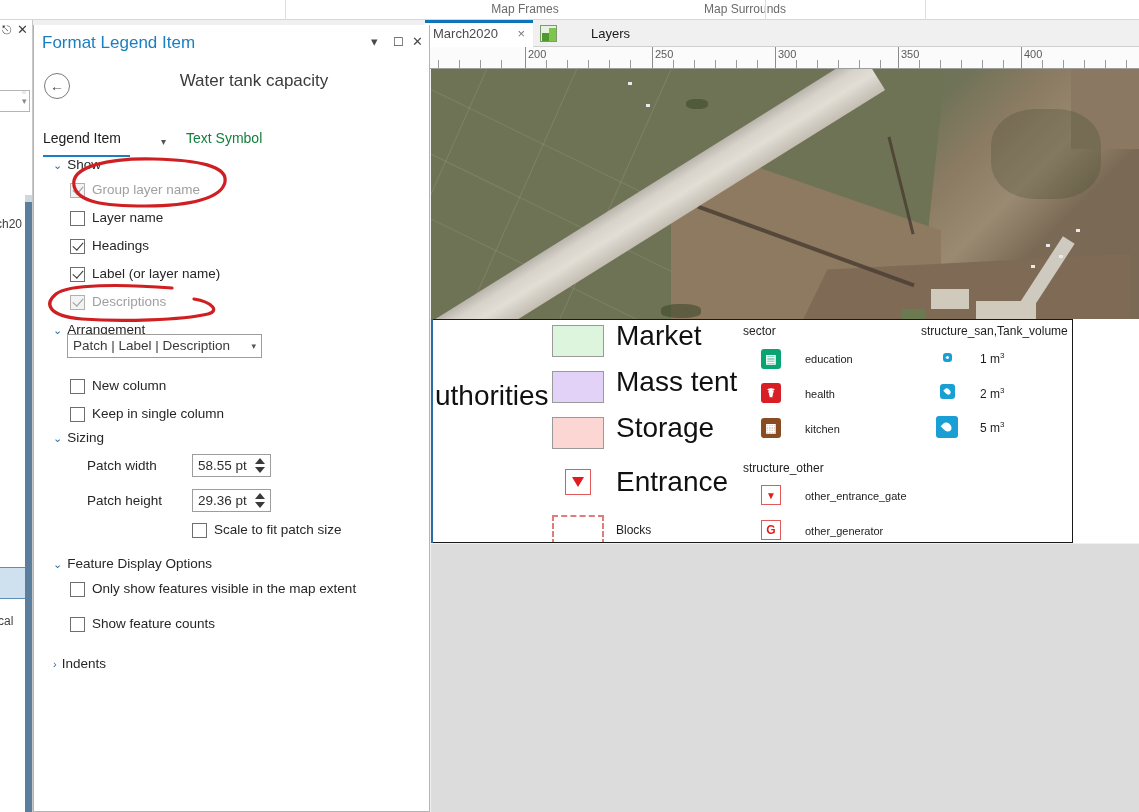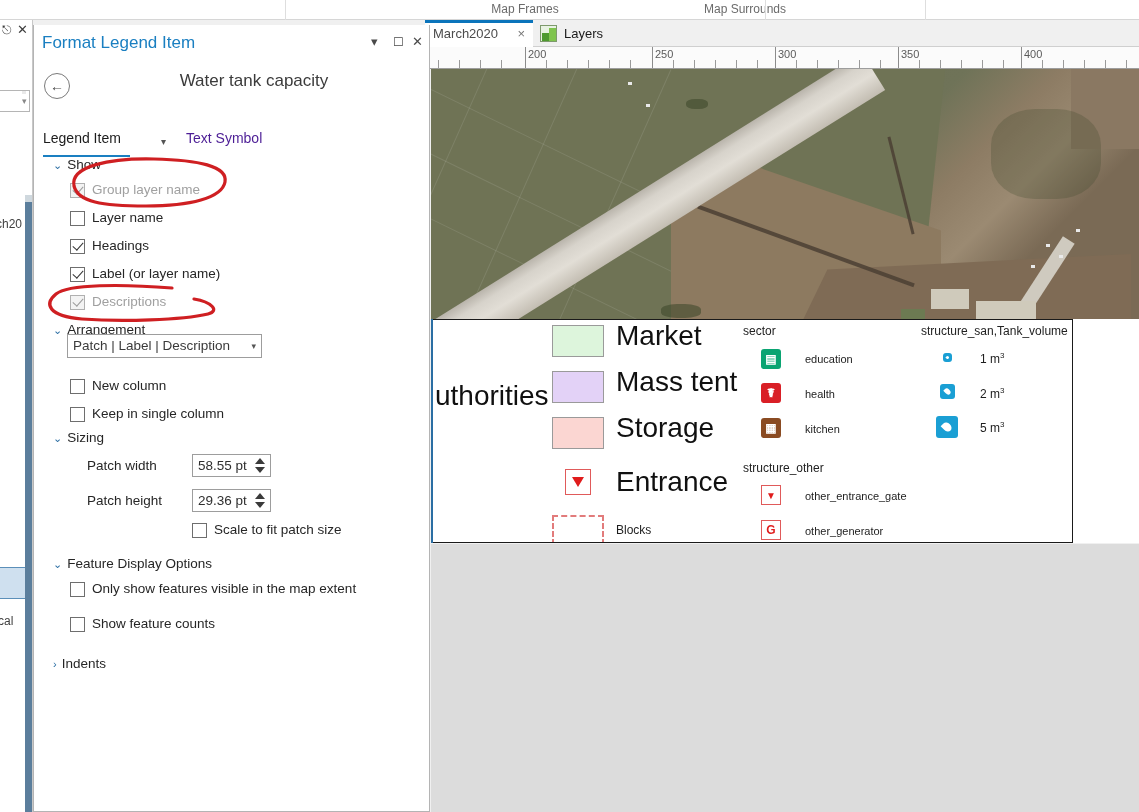--- a/index.html
+++ b/index.html
@@ -248,21 +248,21 @@
     border: 1px solid #7a7a7a; border-radius: 50%;
     display: flex; align-items: center; justify-content: center;
     color: #4a4a4a; font-size: 14px;
   }
   .panel-subtitle {
     position: absolute; left: 60px; top: 46px; width: 320px;
     text-align: center; font-size: 17px; color: #3b3b3b; white-space: nowrap;
   }
   .tabs-row { position: absolute; left: 0; top: 105px; width: 397px; height: 28px; }
   .ptab {
-    position: absolute; top: 0; font-size: 14px; color: #4c1d95; white-space: nowrap;
+    position: absolute; top: 0; font-size: 14px; color: #15803d; white-space: nowrap;
   }
   .ptab.active { color: #1c1c1c; }
   .ptab-underline {
     position: absolute; top: 25px; height: 2px; background: #1a7fc1;
   }
   .ptab-caret {
     position: absolute; top: 6px; font-size: 10px; color: #555;
   }
 
   .sec-head {
@@ -359,21 +359,21 @@
     <div class="left-text-frag2">cal</div>
     <div class="left-scroll-cap"></div>
     <div class="left-scroll"></div>
   </div>
 
   <div class="doc-tab active" style="left:425px;width:108px;padding-left:8px;">
     <span>March2020</span>
     <span class="tab-x">×</span>
   </div>
   <div class="tab-accent" style="left:425px;width:108px;"></div>
-  <div class="layers-tab" style="left:540px;width:90px;padding-left:24px;">
+  <div class="layers-tab" style="left:540px;width:90px;padding-left:24px;text-align:right;">
     <span class="layers-ico"></span>
     <span>Layers</span>
   </div>
 
   <div class="ruler">
     <div class="min" style="left:8px;"></div>
       <div class="min" style="left:29px;"></div>
     <div class="min" style="left:50px;"></div>
       <div class="min" style="left:71px;"></div>
     <div class="maj" style="left:95px;"></div>

